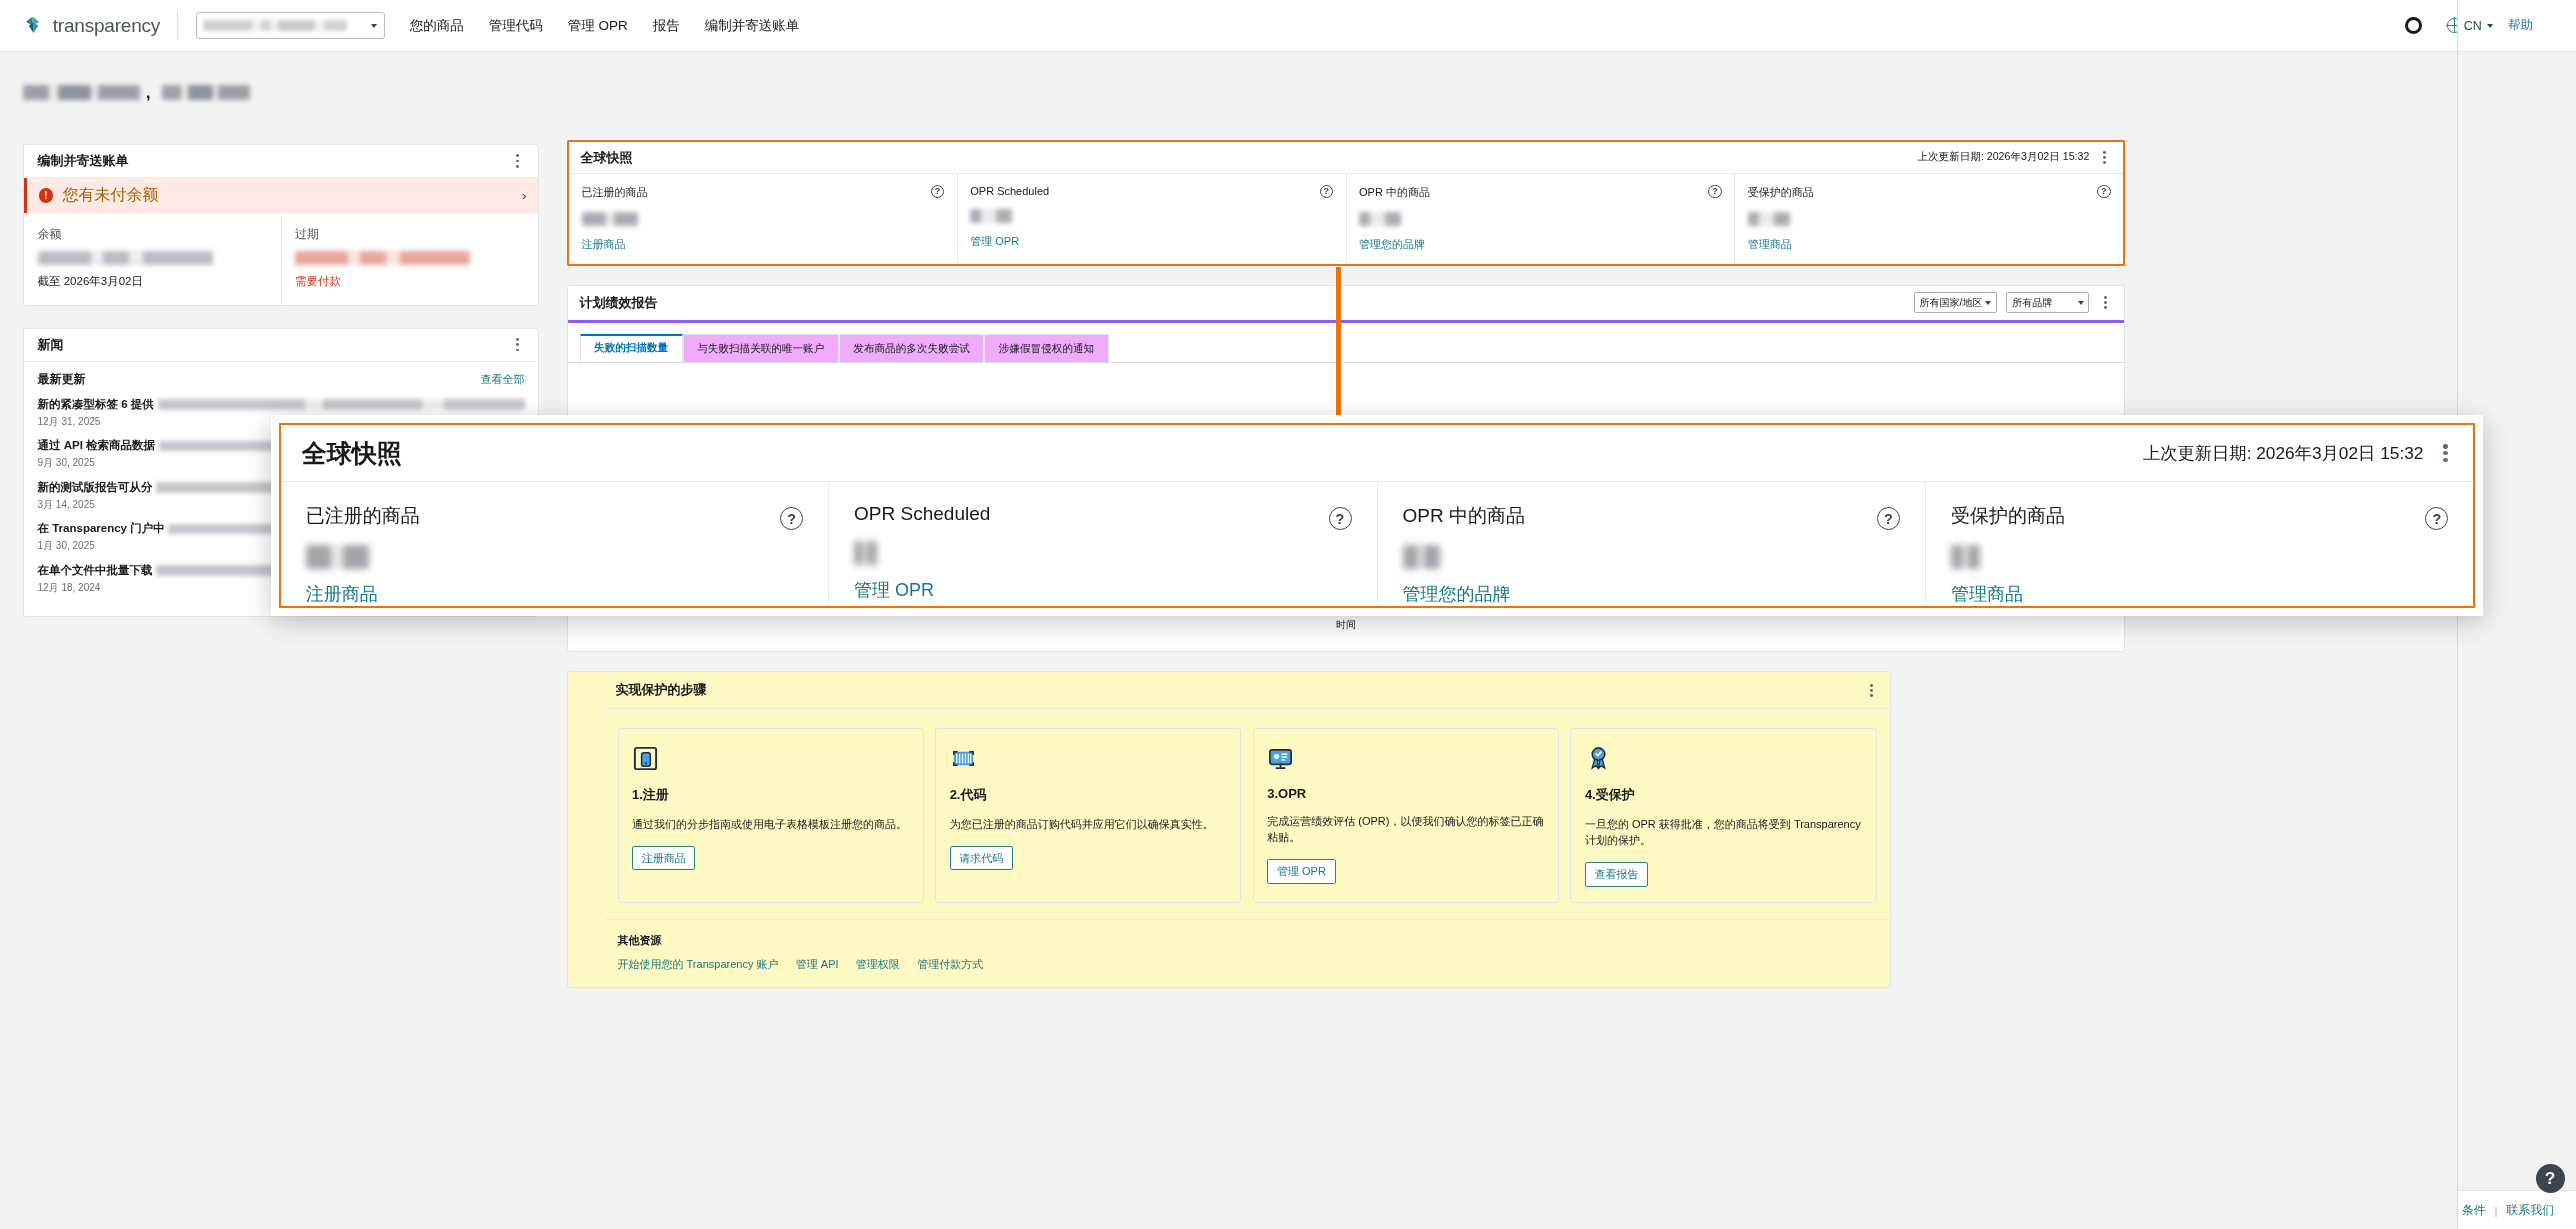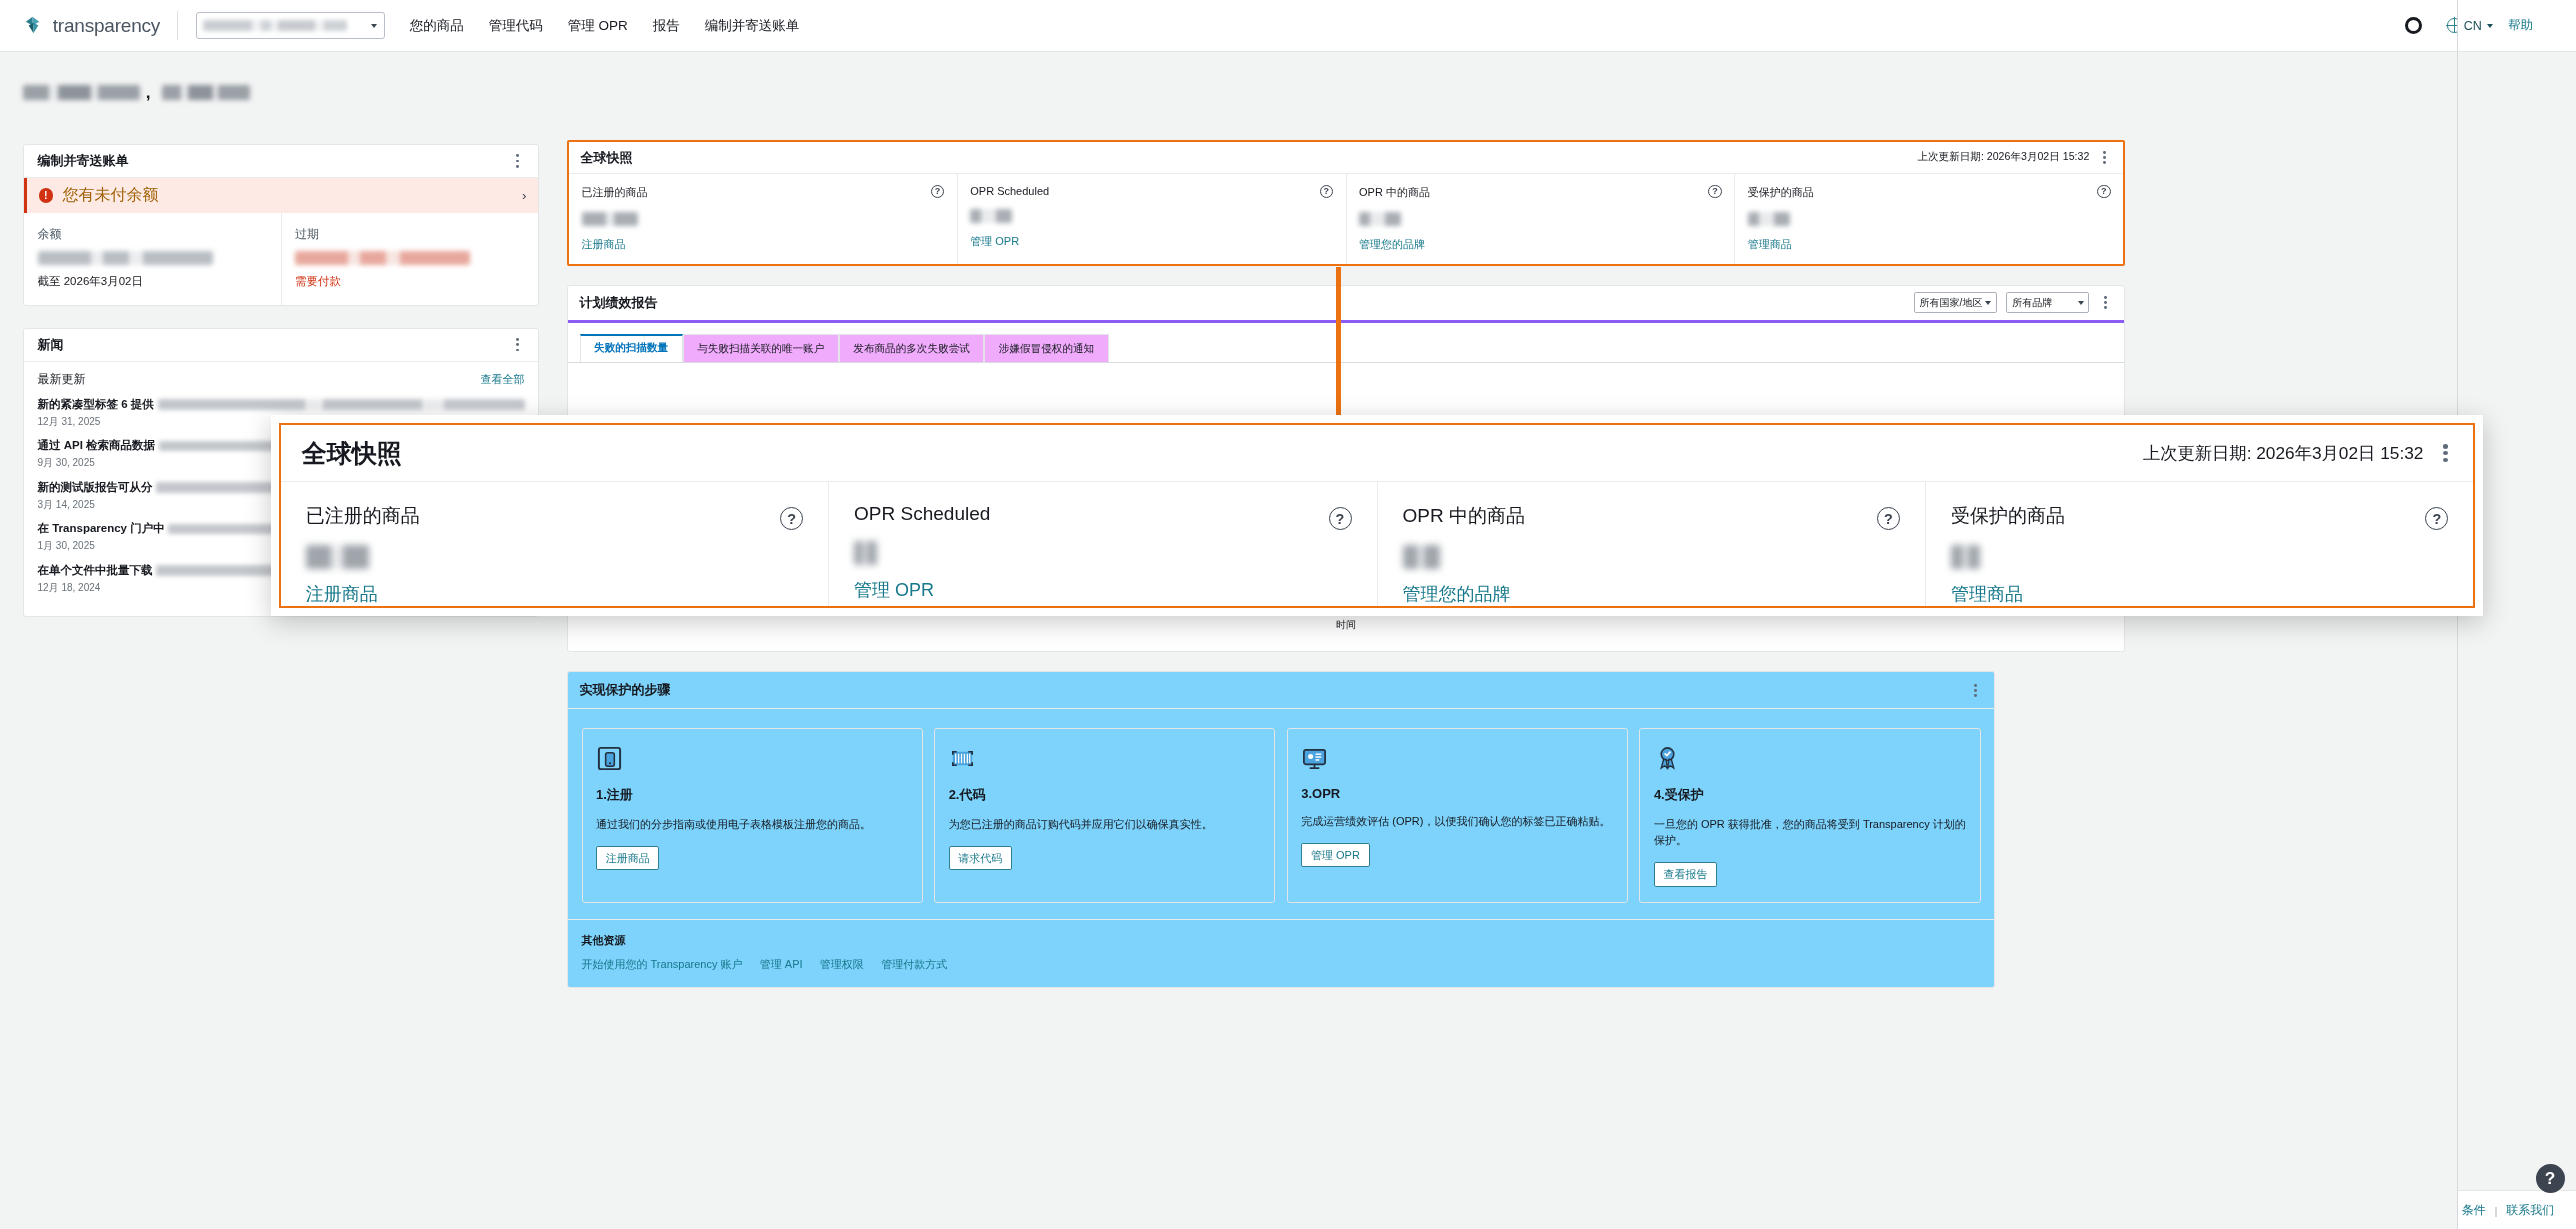--- a/index.html
+++ b/index.html
@@ -88,21 +88,21 @@
   .bal-label { font-size:12px; color:#4a5561; margin-bottom:8.7px; }
   .bal-redact { height:13.5px; width:175px; border-radius:1.9px; filter:blur(2.5px); margin-bottom:9.6px;
     background:linear-gradient(90deg,#b9bec4 0 30%,#eceef0 30% 37%,#b9bec4 37% 52%,#eceef0 52% 60%,#b9bec4 60% 100%); }
   .bal-redact.red { background:linear-gradient(90deg,#e8a79c 0 30%,#f7e5e1 30% 37%,#e8a79c 37% 52%,#f7e5e1 52% 60%,#e8a79c 60% 100%); }
   .bal-sub { font-size:11.5px; color:#16191f;margin-top:8px; }
   .bal-sub.warn { color:#d13212; }
 
   .news-card { width:516px; margin-top:22px; }
   .news-body { padding:9.6px 13.5px 11.5px 13.5px; }
   .news-top { display:flex; justify-content:space-between; align-items:center; margin-bottom:8.7px; }
-  .news-top-label { font-size:12px; font-weight:normal; color:#16191f; }
+  .news-top-label { font-size:12px; font-weight:bold; color:#16191f; }
   .news-viewall { font-size:11px; color:#16788a; cursor:pointer; }
   .news-item { margin-bottom:9.6px; }
   .news-head-line { display:flex; align-items:center; }
   .news-head { font-size:11.5px; font-weight:bold; color:#16191f; white-space:nowrap; }
   .news-blur { flex:1; height:10.6px; margin-left:3.8px; border-radius:1.9px; filter:blur(2.3px);
     background:linear-gradient(90deg,#c3c7cc 0 40%,#edeef0 40% 45%,#c3c7cc 45% 72%,#edeef0 72% 78%,#c6cad0 78% 100%); }
   .news-date { font-size:10px; color:#687078; margin-top:2.9px; }
 
   
   .main-col { position:absolute; left:567px; top:140px; width:1558px; }
@@ -133,21 +133,21 @@
   .sel .caret { border-top-color:#3c4450; border-left-width:3.4px; border-right-width:3.4px; border-top-width:4.3px; }
   .tabs { display:flex; border-bottom:1px solid #d8dbdf; padding:11.5px 11.5px 0 11.5px; gap:0; }
   .tab { font-size:10.6px; color:#16191f; padding:6.7px 13.5px; background:#f0abfc; border:1px solid #e2e4e6; border-bottom:none; cursor:pointer; }
   .tab.active { background:#fff; border-top:2.9px solid #0073bb; color:#0073bb; font-weight:bold; padding-top:4.8px; }
   .chart-area { height:288px; position:relative; }
   .chart-baseline { position:absolute; left:29px; right:67px; bottom:60px; height:1px; background:#e3e5e8; }
   .xticks { position:absolute; left:29px; right:67px; bottom:37px; display:flex; }
   .xtick { flex:1; text-align:center; font-size:9.6px; color:#545b64; }
   .xaxis-title { position:absolute; left:0; right:0; bottom:19px; text-align:center; font-size:10px; color:#16191f; }
 
-  .steps-card { width:1428px; margin-top:19px; background:#7dd3fc; border:1px solid #e3e5e8; border-radius:2.9px; }
+  .steps-card { width:1324px; margin-top:19px; background:#fef9c3; border:1px solid #e3e5e8; border-radius:2.9px;padding-left:36px; }
   .steps-head { height:37px; display:flex; align-items:center; justify-content:space-between; padding:0 11.5px; border-bottom:1px solid #e9ebed; }
   .steps-grid { display:flex; gap:11.5px; padding:19px 13.5px 15.4px 13.5px; }
   .step { flex:1; border:1px solid #e3e5e8; border-radius:2.9px; padding:15.4px 13.5px 15.4px 13.5px; min-height:168px; }
   .step-ico { width:27px; height:27px; margin-bottom:14.4px; }
   .step-title { font-size:13px; font-weight:bold; color:#16191f; margin-bottom:11.5px; }
   .step-desc { font-size:11px; color:#16191f; line-height:1.5; margin-bottom:13.5px; }
   .btn { display:inline-block; border:1px solid #2d7f8e; color:#16788a; background:#fff;
     font-size:11px; padding:3.8px 8.7px; border-radius:1.9px; cursor:pointer; }
   .other { border-top:1px solid #e9ebed; padding:13.5px 13.5px 15.4px 13.5px; }
   .other-title { font-size:11px; font-weight:bold; color:#16191f; margin-bottom:8.7px; }

